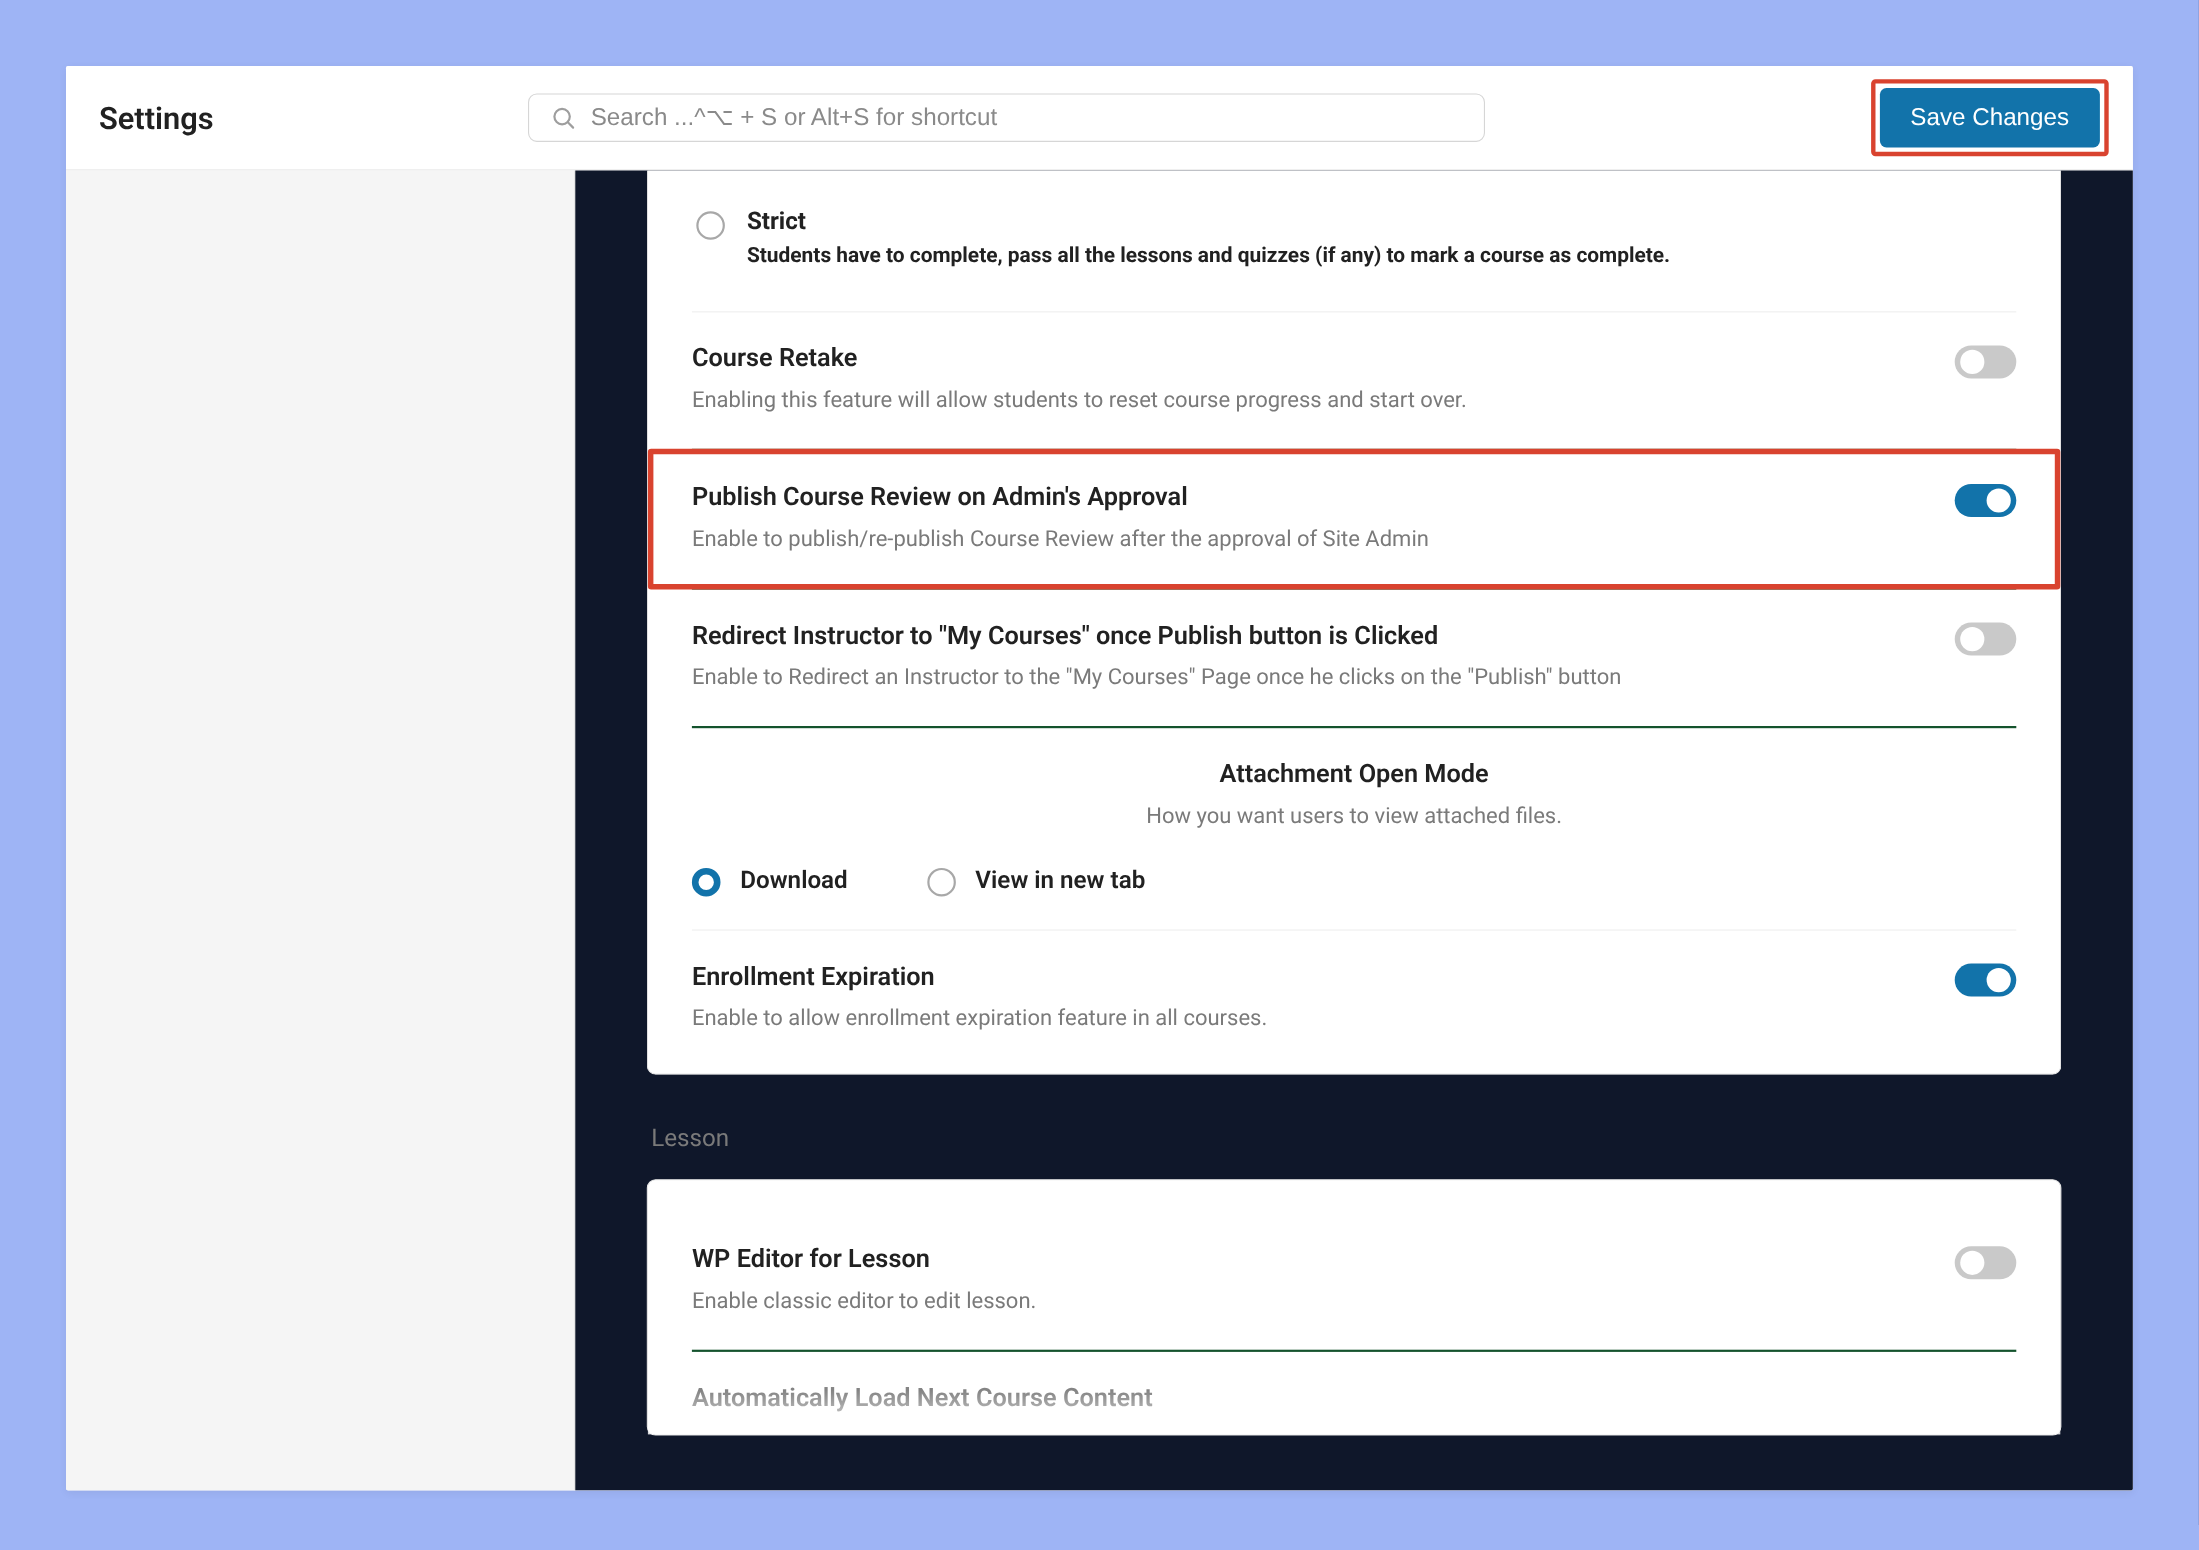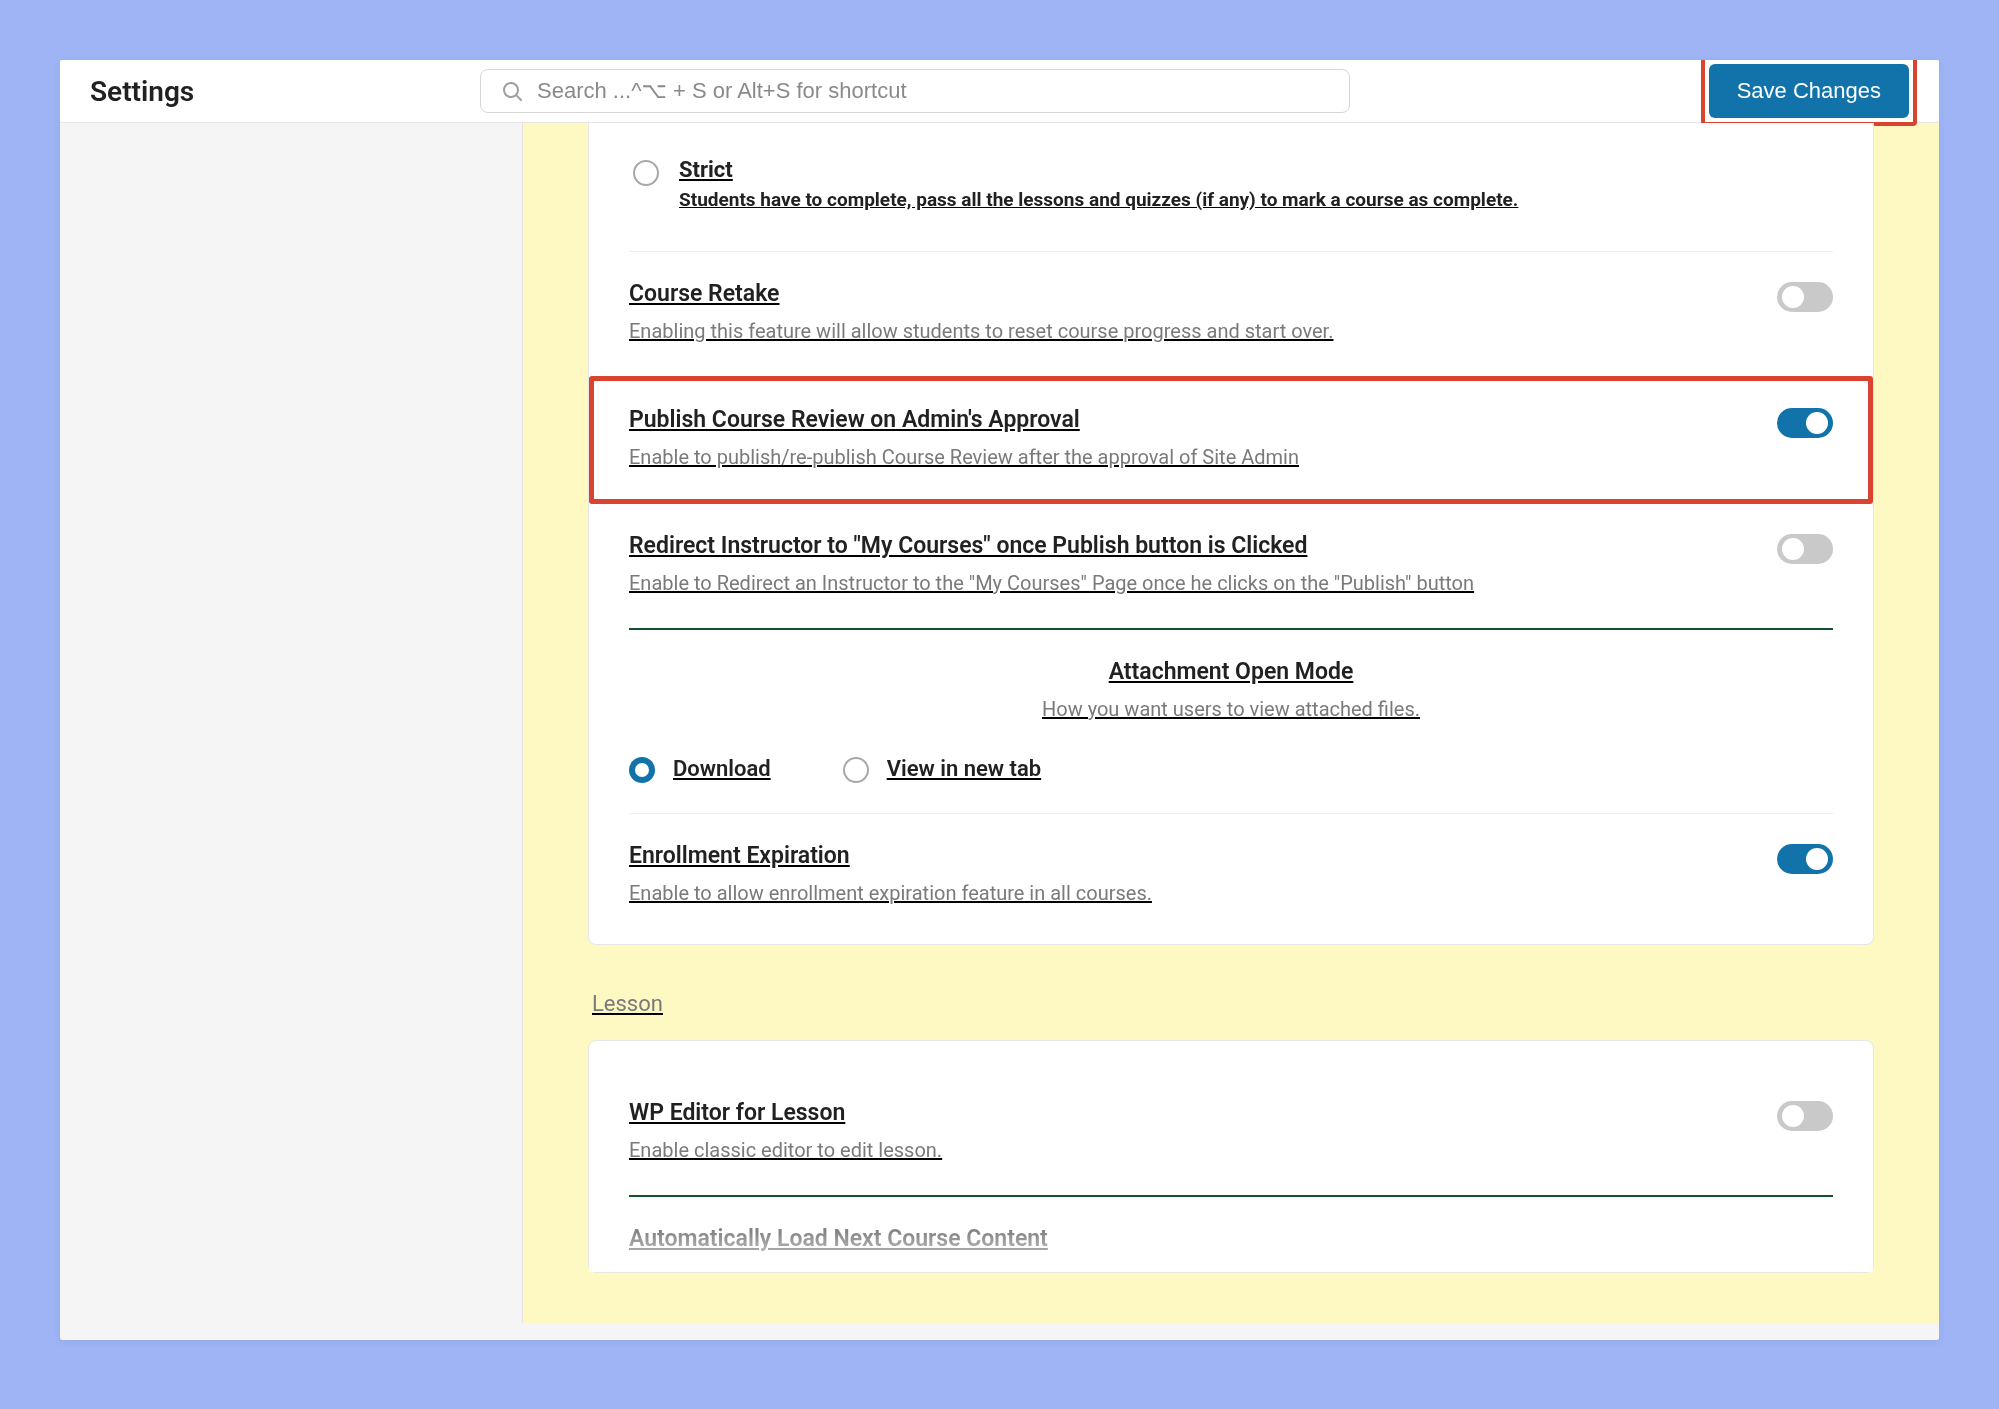--- a/index.html
+++ b/index.html
@@ -18,21 +18,21 @@
     overflow: hidden;
     min-height: 1280px;
     position: relative;
     box-shadow: 0 2px 8px rgba(0,0,0,0.06);
   }
   .topbar {
     background: #ffffff;
     border-bottom: 1px solid #e5e5e5;
     display: flex;
     align-items: center;
-    padding: 4px 30px;
+    padding: 20px 30px;
     gap: 20px;
   }
   .page-title {
     font-size: 28px;
     font-weight: 600;
     color: #212121;
     flex: 0 0 auto;
     min-width: 370px;
   }
   .search-wrap {
@@ -91,23 +91,22 @@
     display: flex;
     min-height: 1200px;
   }
   .sidebar-col {
     width: 463px;
     border-right: 1px solid #e2e2e2;
     background: #f5f5f5;
   }
   .content-col {
     flex: 1 1 auto;
-    background: #fef9c3;
+    background: #0f172a;
     padding: 0 65px 0 65px;
-    text-decoration: underline;
   }
   .settings-card {
     background: #ffffff;
     border: 1px solid #e6e6e6;
     border-top: none;
     border-radius: 0 0 8px 8px;
     padding: 30px 40px 0 40px;
     position: relative;
   }
   .setting-row {

